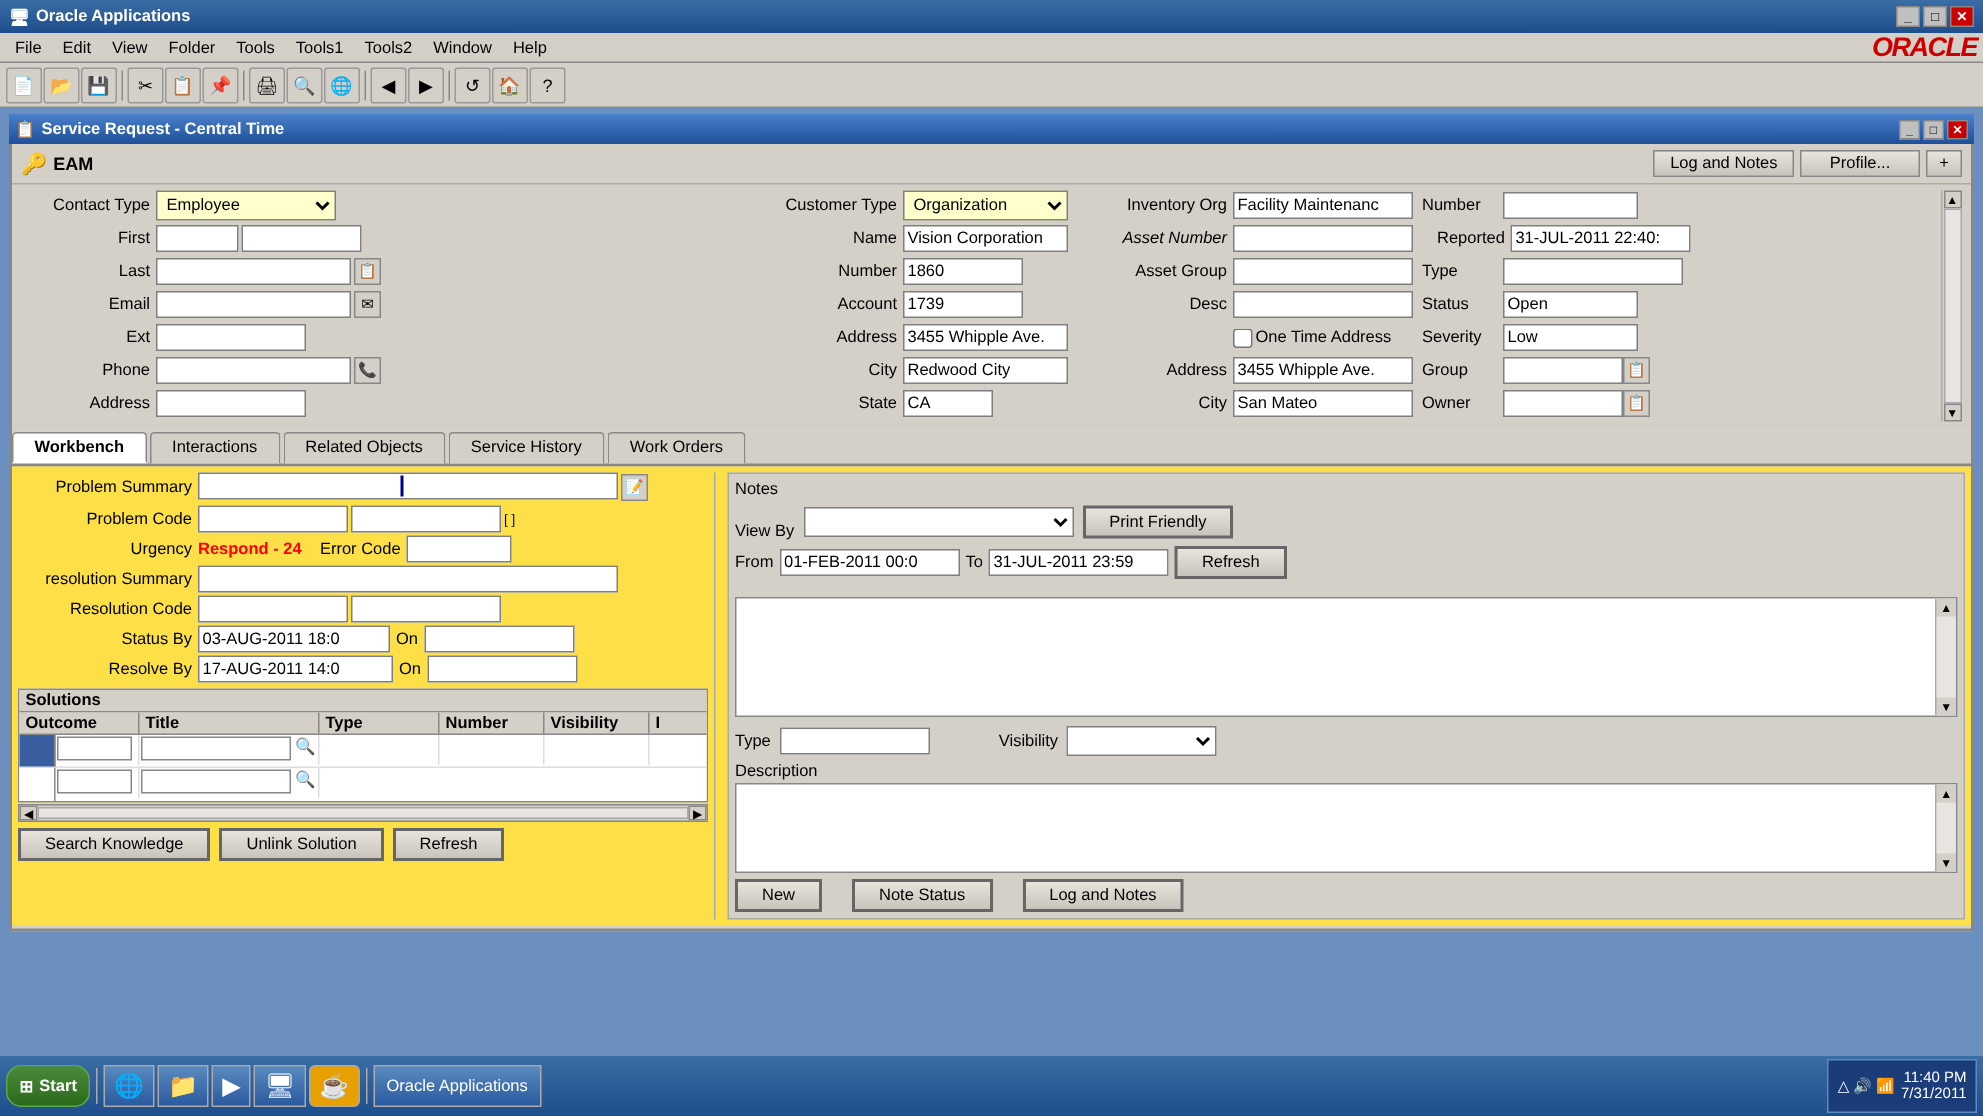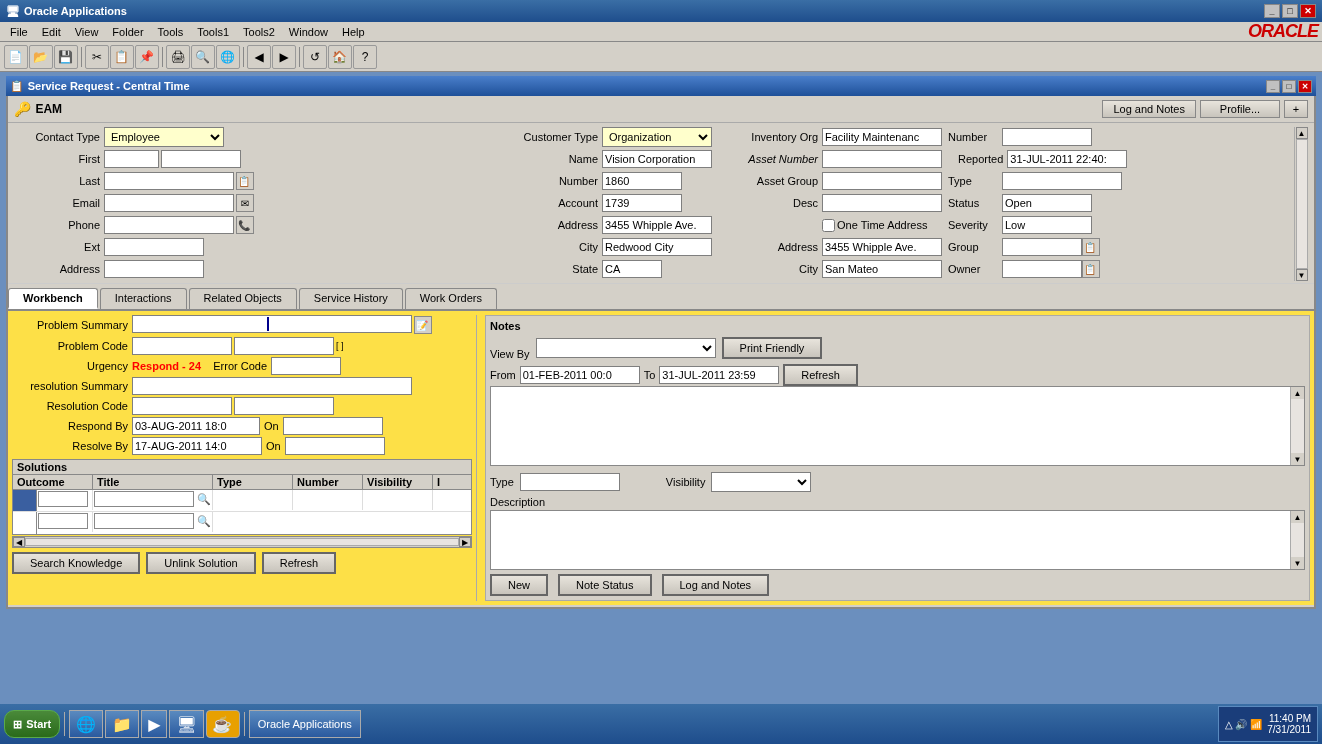--- a/index.html
+++ b/index.html
@@ -186,24 +186,24 @@
       background: linear-gradient(to bottom, #e8e4dc, #c8c4bc);
       font-size: 11px;
       cursor: pointer;
       font-family: Tahoma, Arial, sans-serif;
     }
     .notes-box {
       border: 1px solid #aaa;
       background: #d4d0c8;
       padding: 4px;
     }
-    .notes-title { font-size: 11px; font-weight: bold; margin-bottom: 4px; }
+    .notes-title { font-size: 11px; font-weight: normal; margin-bottom: 4px; }
     .notes-btn-row {
       display: flex;
-      gap: 10px;
+      gap: 20px;
       margin-top: 4px;
     }
     .notes-btn {
       padding: 3px 16px;
       border: 2px solid #666;
       background: linear-gradient(to bottom, #e8e4dc, #c8c4bc);
       font-size: 11px;
       cursor: pointer;
       font-family: Tahoma, Arial, sans-serif;
     }
@@ -372,28 +372,28 @@
           <div class="field-icon" style="margin-left:2px;">📋</div>
         </div>
 
         <div class="form-row">
           <div class="form-label">Email</div>
           <input type="text" class="form-input" style="width: 130px;">
           <div class="field-icon" style="margin-left:2px;">✉</div>
         </div>
 
         <div class="form-row">
+          <div class="form-label">Ext</div>
+          <input type="text" class="form-input" style="width: 100px;">
+        </div>
+
+        <div class="form-row">
           <div class="form-label">Phone</div>
           <input type="text" class="form-input" style="width: 130px;">
           <div class="field-icon" style="margin-left:2px;">📞</div>
-        </div>
-
-        <div class="form-row">
-          <div class="form-label">Ext</div>
-          <input type="text" class="form-input" style="width: 100px;">
         </div>
 
         <div class="form-row">
           <div class="form-label">Address</div>
           <input type="text" class="form-input" style="width: 100px;">
         </div>
       </div>
 
       <div style="flex:0 0 220px; padding-left:8px;">
 
@@ -539,21 +539,21 @@
           <input type="text" class="form-input" style="width: 280px;">
         </div>
 
         <div style="display:flex; align-items:center; margin-bottom:2px;">
           <div style="text-align:right; width:120px; padding-right:4px; font-size:11px;">Resolution Code</div>
           <input type="text" class="form-input" style="width: 100px;">
           <input type="text" class="form-input" style="width: 100px; margin-left: 2px;">
         </div>
 
         <div style="display:flex; align-items:center; margin-bottom:2px;">
-          <div style="text-align:right; width:120px; padding-right:4px; font-size:11px;">Respond By</div>
+          <div style="text-align:right; width:120px; padding-right:4px; font-size:11px;">Status By</div>
           <input type="text" class="form-input" style="width: 128px;" value="03-AUG-2011 18:0">
           <span style="font-size:11px; margin:0 4px;">On</span>
           <input type="text" class="form-input" style="width: 100px;">
         </div>
 
         <div style="display:flex; align-items:center; margin-bottom:4px;">
           <div style="text-align:right; width:120px; padding-right:4px; font-size:11px;">Resolve By</div>
           <input type="text" class="form-input" style="width: 130px;" value="17-AUG-2011 14:0">
           <span style="font-size:11px; margin:0 4px;">On</span>
           <input type="text" class="form-input" style="width: 100px;">
@@ -613,21 +613,21 @@
       <div style="flex:1; padding-left:4px;">
         <div class="notes-box">
           <div class="notes-title">Notes</div>
 
           <div style="display:flex; align-items:center; gap:6px; margin-bottom:4px;">
             <span style="font-size:11px;margin-top:12px;">View By</span>
             <select class="form-select" style="width:180px; background:white;"></select>
             <button class="bottom-btn">Print Friendly</button>
           </div>
 
-          <div style="display:flex; align-items:center; gap:4px; margin-bottom:0;">
+          <div style="display:flex; align-items:center; gap:4px; margin-bottom:12px;">
             <span style="font-size:11px;">From</span>
             <input type="text" class="form-input" style="width: 120px;" value="01-FEB-2011 00:0">
             <span style="font-size:11px;">To</span>
             <input type="text" class="form-input" style="width: 120px;" value="31-JUL-2011 23:59">
             <button class="bottom-btn">Refresh</button>
           </div>
 
           <div style="background:white; border:1px solid #888; height:80px; margin-bottom:6px; display:flex;">
             <div style="flex:1;"></div>
             <div style="width:14px; background:#d4d0c8; border-left:1px solid #aaa; display:flex; flex-direction:column;">

